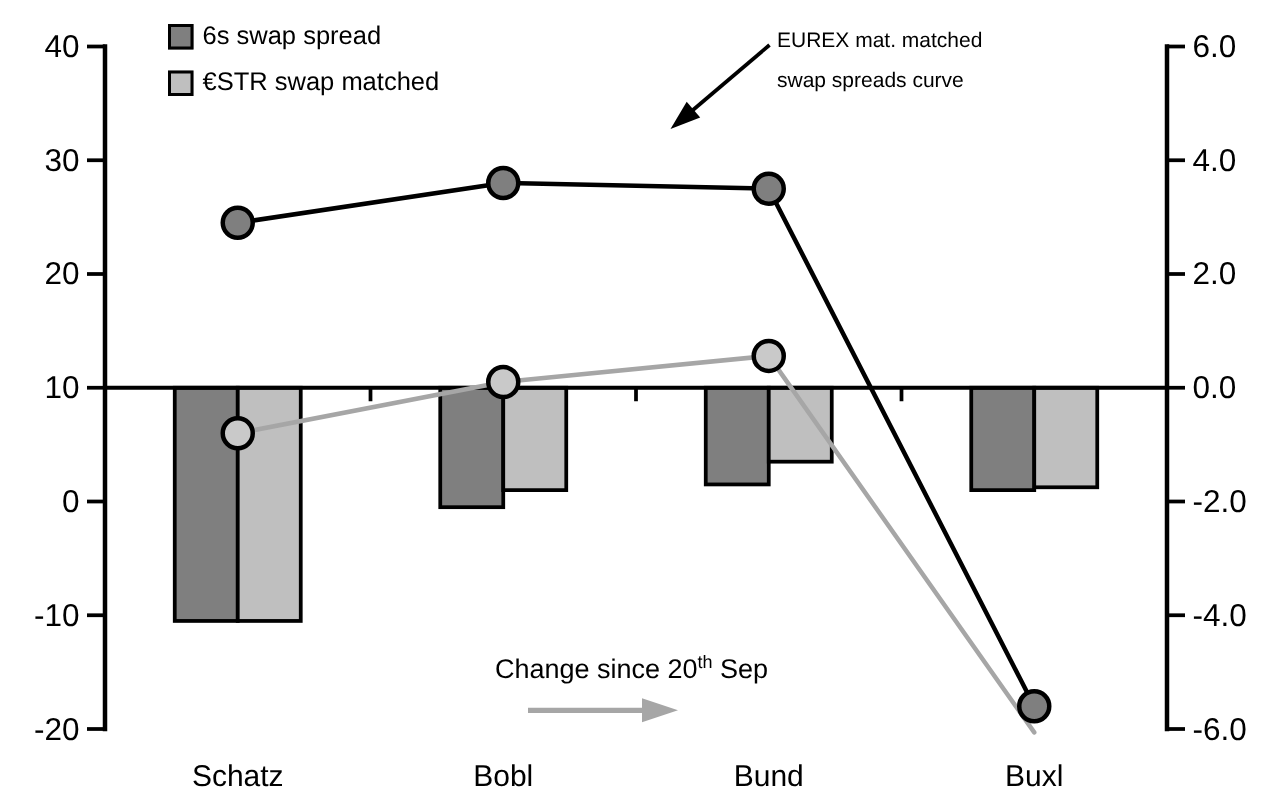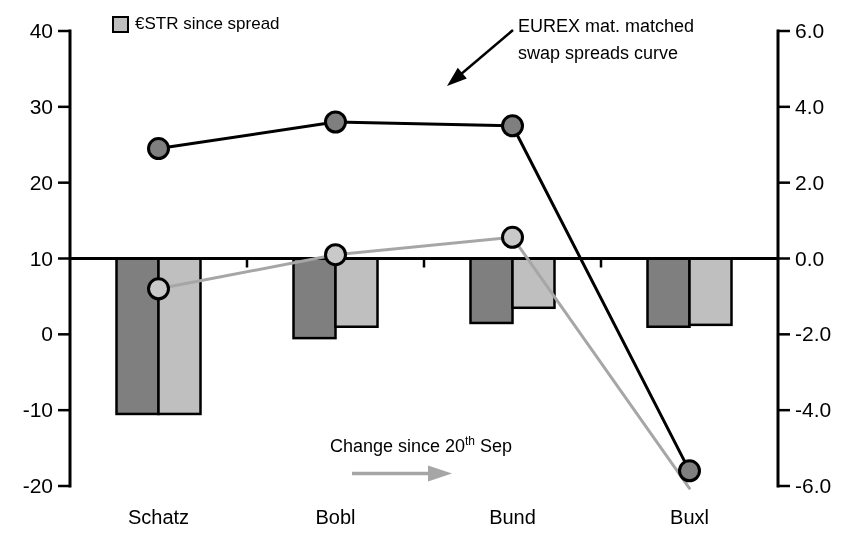--- a/index.html
+++ b/index.html
@@ -7,21 +7,21 @@
   .stage{
     position:relative;width:852px;height:539px;background:#fff;overflow:hidden;
     font-family:"Liberation Sans",sans-serif;color:#000;
   }
   .stage svg{position:absolute;left:0;top:0;}
   .legend{position:absolute;left:112px;top:15px;}
   .legend-item{display:flex;align-items:center;margin-bottom:13px;height:18px;}
   .swatch{width:13px;height:13px;border:2px solid #000;margin-right:6px;flex:0 0 auto;}
   .legend-label{font-size:17px;line-height:18px;white-space:nowrap;}
   .note-eurex{
-    position:absolute;left:518px;top:13px;font-size:18px;line-height:27px;
+    position:absolute;left:518px;top:13px;font-size:14px;line-height:27px;
     white-space:pre-line;text-align:left;
   }
   .note-change{
     position:absolute;left:276px;top:435px;width:290px;text-align:center;
     font-size:18px;line-height:22px;white-space:nowrap;
   }
   .note-change sup{font-size:12px;line-height:0;}
 </style>
 </head>
 <body>
@@ -85,22 +85,26 @@
       <text x="512.5" y="524" text-anchor="middle" font-size="20" font-family="&quot;Liberation Sans&quot;, sans-serif" fill="#000000">Bund</text>
       <text x="689.5" y="524" text-anchor="middle" font-size="20" font-family="&quot;Liberation Sans&quot;, sans-serif" fill="#000000">Buxl</text>
       <line x1="513" y1="30" x2="460" y2="75" stroke="#000000" stroke-width="2.5"></line>
       <polygon points="447,86 457.8,67.8 466.8,78.4" fill="#000000"></polygon>
       <line x1="352" y1="473.5" x2="430" y2="473.5" stroke="#a6a6a6" stroke-width="3.5"></line>
       <polygon points="428,465.5 428,481.5 452,473.5" fill="#a6a6a6"></polygon>
     </svg>
 
   <div class="legend">
     <div class="legend-item">
+      <span class="swatch" style="background: rgb(127, 127, 127);"></span>
+      <span class="legend-label">6s swap spread</span>
+    </div>
+    <div class="legend-item">
       <span class="swatch" style="background: rgb(191, 191, 191);"></span>
-      <span class="legend-label">€STR since spread</span>
+      <span class="legend-label">€STR swap matched</span>
     </div>
   </div>
 
   <div class="note-eurex">EUREX mat. matched
 swap spreads curve</div>
 
   <div class="note-change"><span>Change since 20</span><sup>th</sup><span> Sep</span></div>
 
 </div>
 

